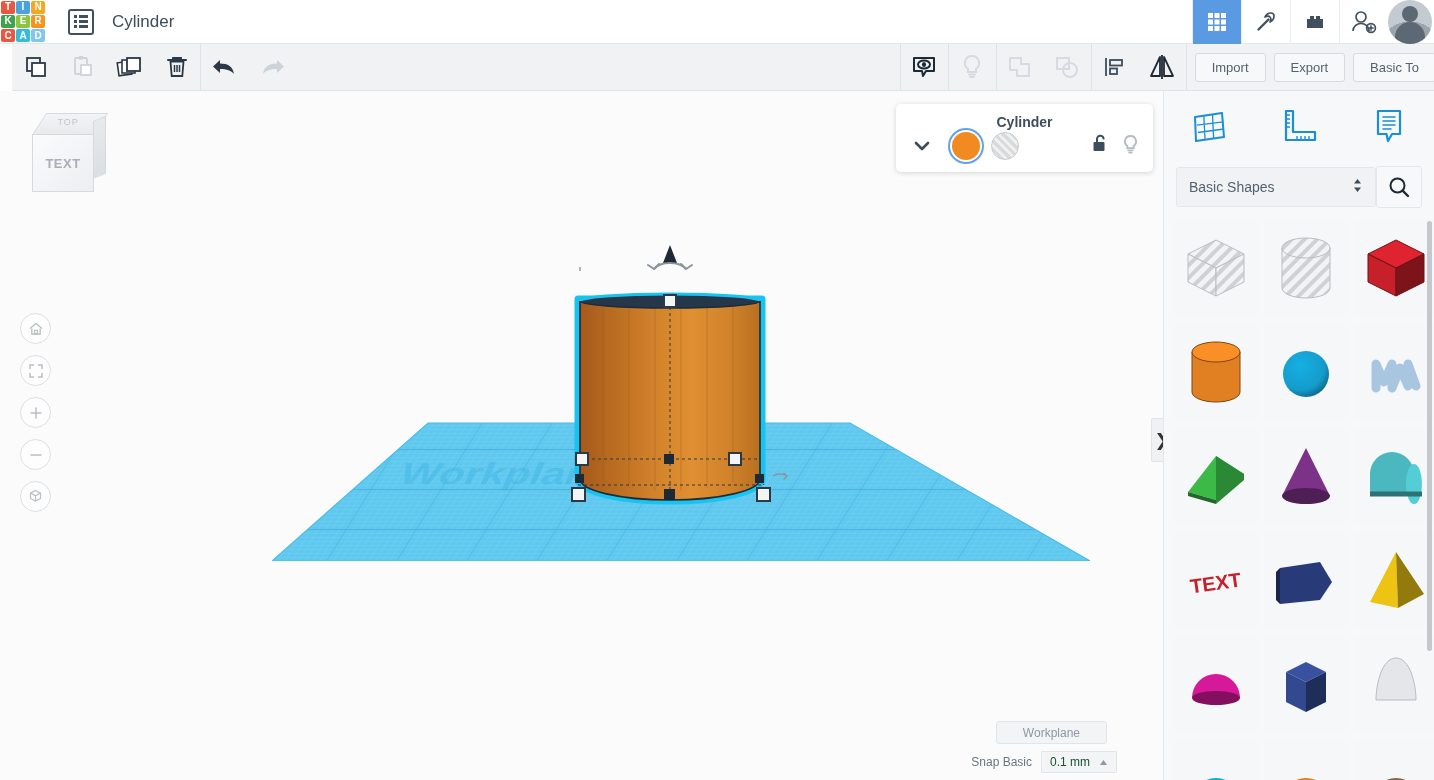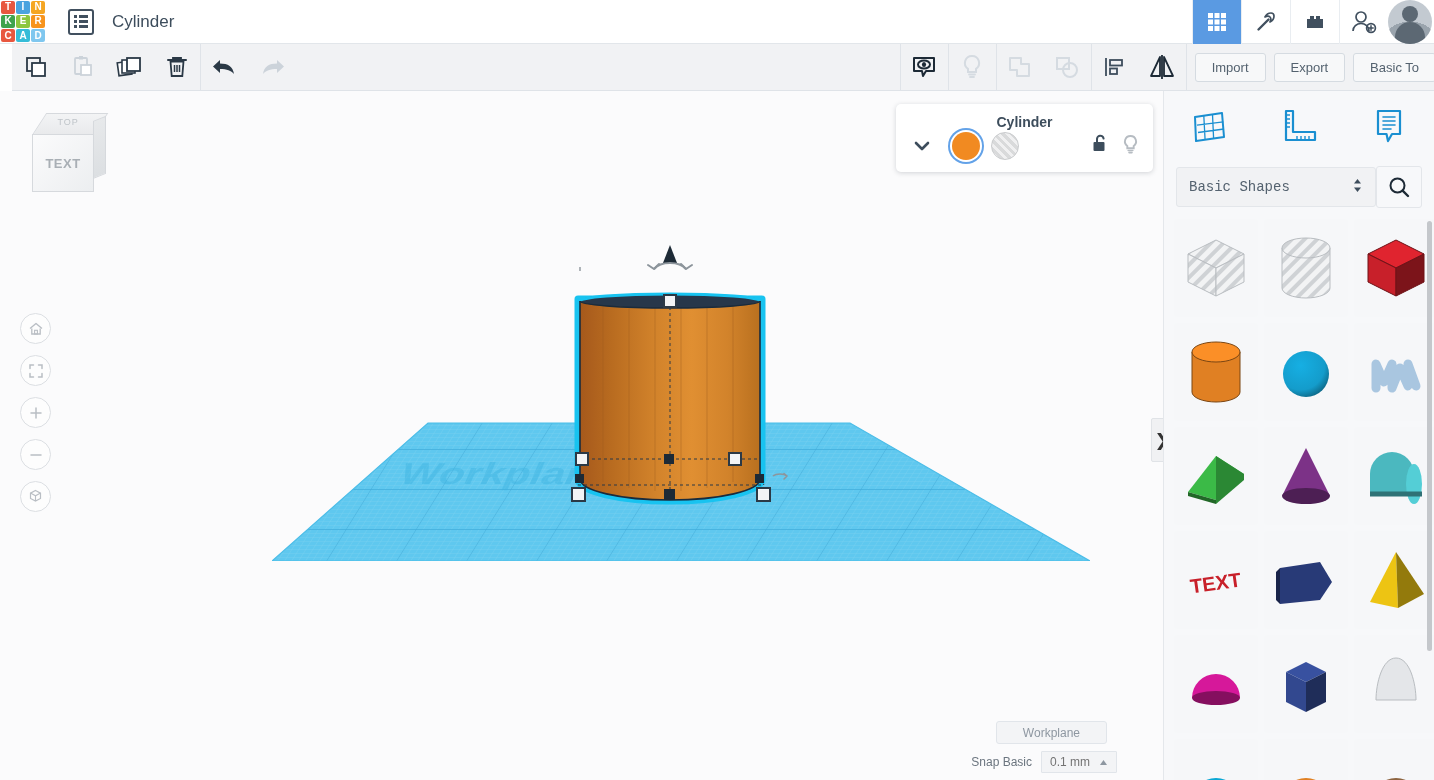--- a/index.html
+++ b/index.html
@@ -84,40 +84,40 @@
   #cyl{ position:absolute; left:571px; top:196px; width:187px; height:205px; }
 
   
   #settings-btn{ position:absolute;right:56px;bottom:36px;height:23px;
     padding:0 26px;background:#f3f4f6;border:1px solid #e1e5ea;border-radius:3px;
     font-size:12px;color:#8e97a1;display:flex;align-items:center;cursor:pointer;}
   #snaprow{ position:absolute;right:46px;bottom:7px;display:flex;align-items:center;
     font-size:12px;color:#6b757f; }
   #snapval{ margin-left:9px;height:22px;padding:0 8px;background:#f3f4f6;
     border:1px solid #e1e5ea;border-radius:1px;display:flex;align-items:center;
-    gap:9px;color:#737373;cursor:pointer;}
+    gap:9px;color:#14532d;cursor:pointer;}
 
   
   #inspector{ position:absolute;left:896px;top:104px;width:257px;height:68px;
     background:#fff;border-radius:5px;
     box-shadow:0 1px 5px rgba(60,70,80,.22); display:flex;align-items:center;
     padding:0 14px; }
   #insp-title{ position:absolute;left:0;top:10px;width:257px;text-align:center;
     font-size:14px;font-weight:bold;color:#3d4d5c;}
   .swatch{ width:28px;height:28px;border-radius:50%;cursor:pointer; }
   #sw-solid{ background:#f18a21; box-shadow:0 0 0 2px #fff,0 0 0 4px #63a2e8; }
   #sw-hole{ background:repeating-linear-gradient(45deg,#d9dadb 0 3px,#f0f0f1 3px 6px);
     border:1px solid #c9cbcd; }
 
   
   #rpanel{ position:absolute;left:1163px;top:91px;width:271px;height:689px;
     background:#f7f8fa;border-left:1px solid #e4e7eb; }
   #rp-icons{ display:flex;height:72px;align-items:center; }
   .rp-ico{ flex:1;display:flex;align-items:center;justify-content:center;cursor:pointer;}
-  #rp-selrow{ display:flex;padding:0 12px;align-items:center;height:48px;font-family:Liberation Mono, monospace; }
+  #rp-selrow{ display:flex;padding:0 12px;align-items:center;height:48px; }
   #rp-select{ flex:1;height:40px;background:#f1f2f4;border:1px solid #e3e6ea;
     border-radius:3px;display:flex;align-items:center;padding:0 12px;
     font-size:14px;color:#54626f;cursor:pointer;}
   #rp-search{ width:46px;height:42px;background:#f7f8fa;border:1px solid #e3e6ea;
     border-radius:3px;display:flex;align-items:center;justify-content:center;cursor:pointer;}
   #grid{ position:absolute;left:0;top:128px;width:271px;height:561px;
     padding:0 10px; overflow:hidden; }
   #gridinner{ display:grid;grid-template-columns:repeat(3,1fr);gap:6px; }
   .cell{ height:98px;background:#f6f7f9;border-radius:4px;display:flex;
     align-items:center;justify-content:center;cursor:pointer;}

